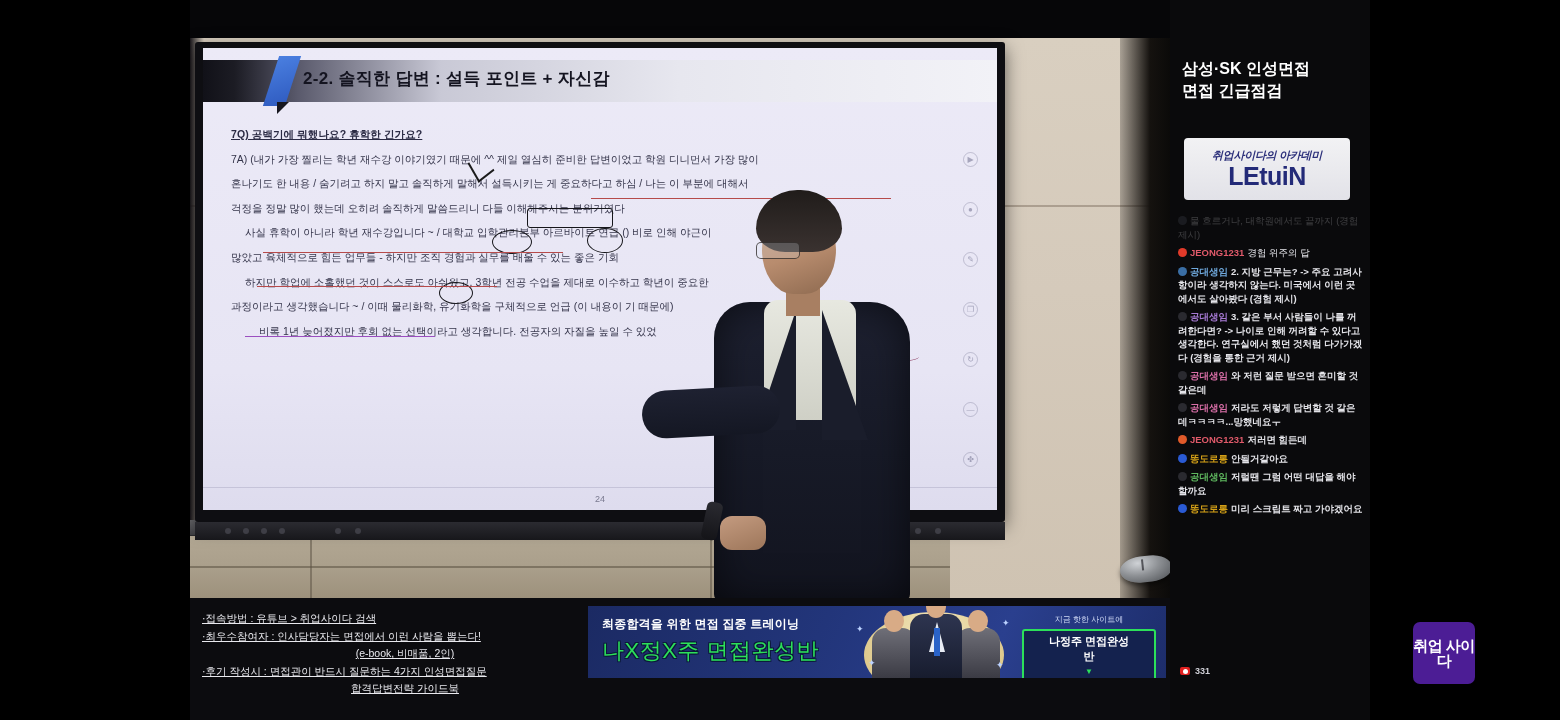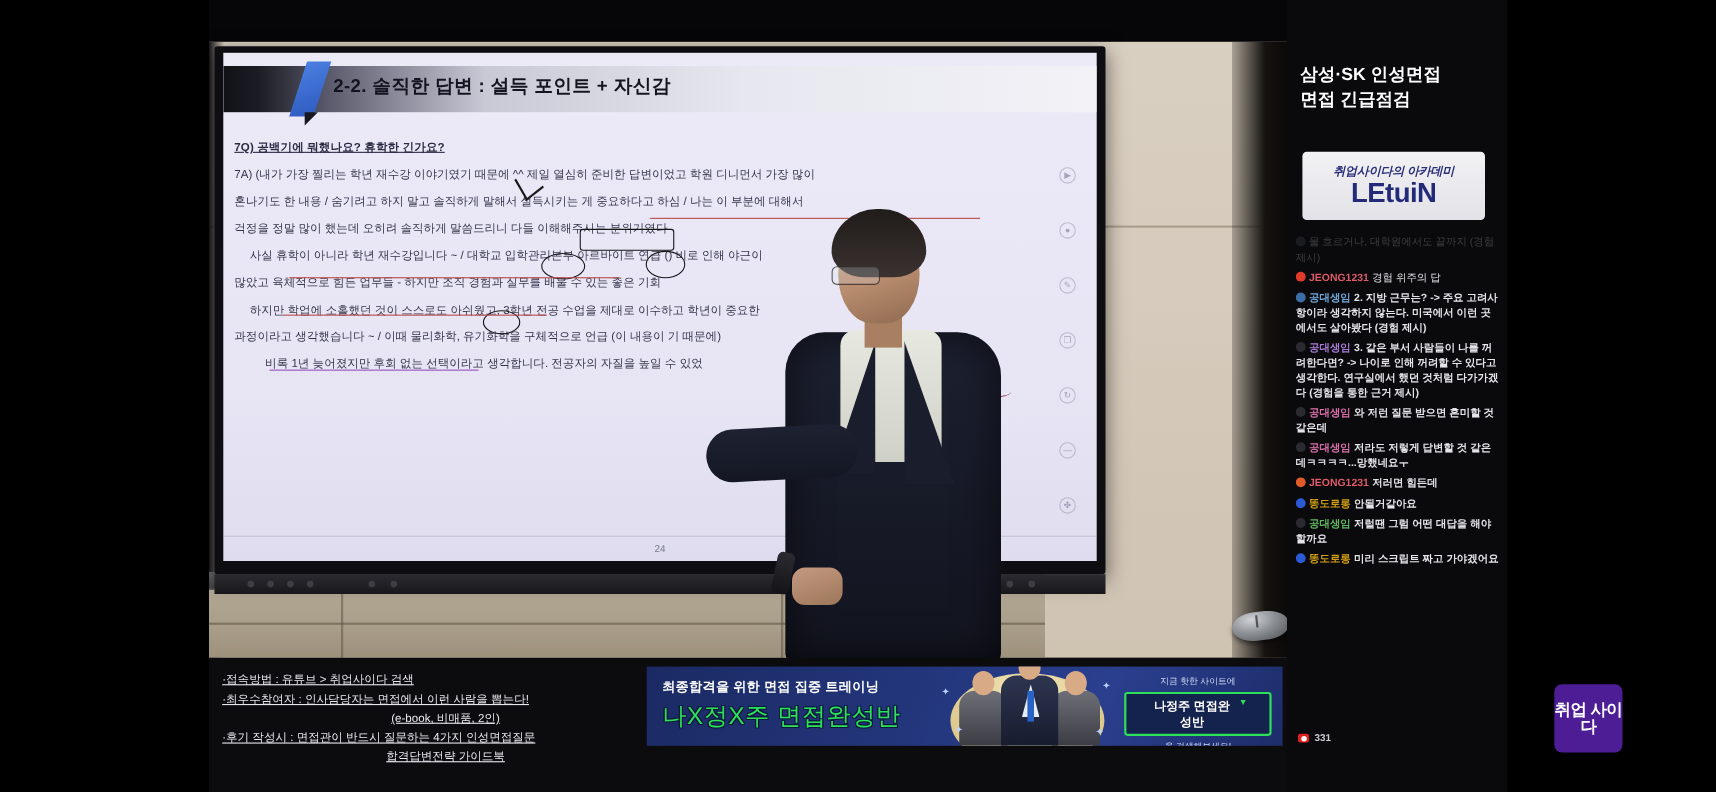--- a/index.html
+++ b/index.html
@@ -103,21 +103,21 @@
     border-left: 12px solid #17171f;
     border-bottom: 12px solid transparent;
   }
   .slide-title-text {
     position: absolute; left: 100px; top: 19px;
     font-size: 17px; font-weight: bold; color: #141420;
     letter-spacing: .3px;
     white-space: nowrap;
   }
   .slide-body {
-    position: absolute; left: 10px; top: 74px; right: 46px;
+    position: absolute; left: 28px; top: 74px; right: 46px;
     color: #2b2b3d;
   }
   .ln {
     font-size: 10.5px;
     line-height: 24.6px;
     white-space: nowrap;
     color: #34344a;
     font-weight: 500;
   }
   .ln.q { text-decoration: underline; font-weight: 600; color: #2b2b44; letter-spacing: .1px;}
@@ -271,21 +271,21 @@
   .bp-tie { position: absolute; left: 84px; bottom: 22px; width: 6px; height: 28px; background: #2a63c8; }
   .bp-shirt { position: absolute; left: 79px; bottom: 26px; width: 16px; height: 30px; background: #e8ecf4; clip-path: polygon(50% 0,100% 100%,0 100%); }
   .star { position: absolute; color: #bcd2ff; font-size: 9px; }
   .banner-right { position: absolute; right: 10px; top: 8px; width: 134px; text-align: center; }
   .br-top { font-size: 8px; color: #cfd9f5; }
   .br-box {
     margin: 4px 0; padding: 3px 20px;
     border: 2px solid #2ce05a; border-radius: 3px;
     background: #14224e;
     font-size: 11px; font-weight: bold; color: #fff;
-    display: flex; justify-content: center; gap: 3px;
+    display: flex; justify-content: center; gap: 3px; flex-direction: column;
   }
   .br-caret { color: #2ce05a; font-size: 8px; }
   .br-bot { font-size: 8px; color: #cfd9f5; }
 
   
   #sidebar {
     position: absolute; left: 1170px; top: 0; width: 200px; height: 720px;
     background: #0a0a0c;
   }
   .sb-title {

